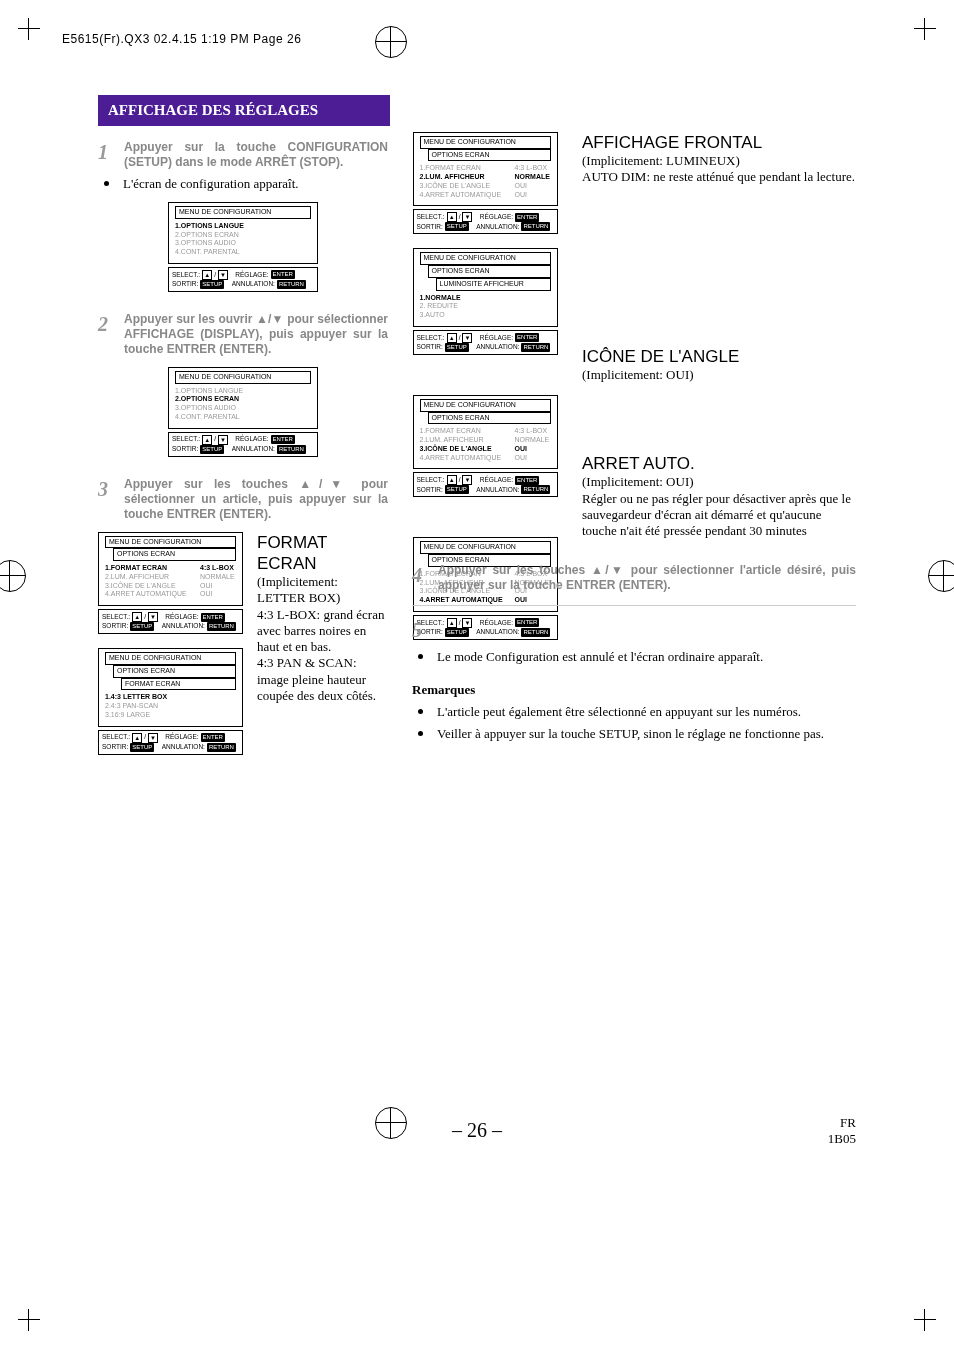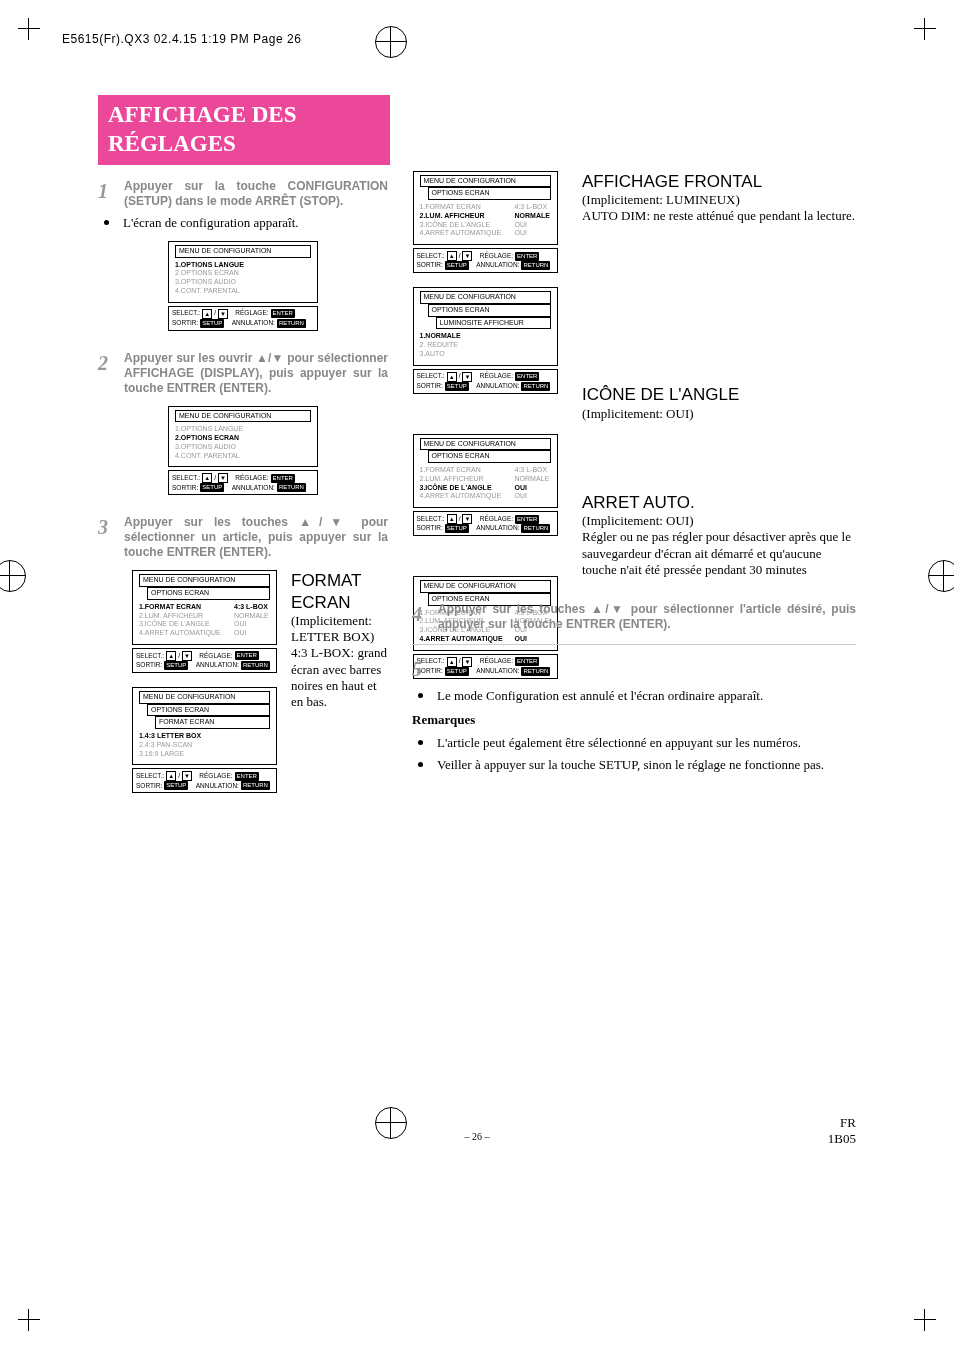--- a/index.html
+++ b/index.html
@@ -24,21 +24,21 @@
   .side-target::before { content:""; position:absolute; left:0; top:14px; width:30px; height:1px; background:#000;}
   .side-target::after  { content:""; position:absolute; top:0; left:14px; width:1px; height:30px; background:#000;}
   .top-target { position:absolute; width:30px; height:30px; border:1px solid #000; border-radius:50%; left: 375px; top:26px;}
   .top-target::before { content:""; position:absolute; left:0; top:14px; width:30px; height:1px; background:#000;}
   .top-target::after  { content:""; position:absolute; top:0; left:14px; width:1px; height:30px; background:#000;}
   .bot-target { position:absolute; width:30px; height:30px; border:1px solid #000; border-radius:50%; left: 375px; bottom:210px;}
   .bot-target::before { content:""; position:absolute; left:0; top:14px; width:30px; height:1px; background:#000;}
   .bot-target::after  { content:""; position:absolute; top:0; left:14px; width:1px; height:30px; background:#000;}
   .slug { position:absolute; top:32px; left:62px; font-family: Helvetica, Arial, sans-serif; font-size:12px; letter-spacing:0.5px;}
   .page { position:absolute; left:98px; right:98px; top:95px; bottom:270px; }
-  .title-bar { background:#ec4899; color:#fff; font-family:"Times New Roman",serif; font-size:23px; font-weight:bold; padding:6px 10px; width: 272px; }
+  .title-bar { background:#4c1d95; color:#fff; font-family:"Times New Roman",serif; font-size:15px; font-weight:bold; padding:6px 10px; width: 272px; }
   .cols { display:flex; gap:22px; margin-top:6px; }
   .col-left { width: 290px; }
   .col-mid  { width: 150px; }
   .col-right{ flex:1; }
   .step-row { display:flex; gap:10px; margin-top:8px; }
   .step-num { font-family:"Times New Roman",serif; font-style:italic; font-weight:bold; font-size:20px; color:#999; width:16px; flex-shrink:0; }
   .step-text { font-family: Helvetica, Arial, sans-serif; font-weight:bold; color:#888; font-size:12px; text-align:justify; }
   .bullet-row { display:flex; gap:14px; margin-top:6px; margin-left:6px;}
   .bullet-dot { width:5px; height:5px; background:#000; border-radius:50%; margin-top:5px; flex-shrink:0;}
   .menu-wrap { margin: 10px auto; }
@@ -50,22 +50,22 @@
   .menu-line { display:flex; justify-content:space-between; white-space:nowrap; }
   .menu-line .l { flex:0 0 auto; }
   .menu-line .r { flex:0 0 auto; text-align:left; width:36px;}
   .menu-footer { border:1px solid #000; font-family: Helvetica, Arial, sans-serif; font-size:6.5px; padding:2px 3px; margin-top:3px; }
   .menu-footer .row { display:flex; align-items:center; gap:2px;}
   .pill { display:inline-block; background:#000; color:#fff; padding:0 2px; font-size:6px; line-height:9px; border-radius:1px;}
   .key  { display:inline-block; border:1px solid #000; padding:0 1px; font-size:6px; line-height:8px;}
   .side-title { font-family: Helvetica, Arial, sans-serif; font-size:17px; }
   .side-sub { font-family:"Times New Roman",serif; font-size:13px; }
   .body-text { font-family:"Times New Roman",serif; font-size:13px; }
-  .remarq { font-weight:bold; margin-top:8px; }
-  .pagenum { position:absolute; left:0; right:0; bottom:-64px; text-align:center; font-family:"Times New Roman",serif; font-size:10px;}
+  .remarq { font-weight:bold; margin-top:16px; }
+  .pagenum { position:absolute; left:0; right:0; bottom:-64px; text-align:center; font-family:"Times New Roman",serif; font-size:20px;}
   .fr { position:absolute; right:0; bottom:-68px; text-align:right; font-family:"Times New Roman",serif; font-size:13px;}
   .col-block { margin-bottom:10px; }
   .just { text-align: justify; }
 </style>
 </head>
 <body>
 
 <div class="crop-corner crop-tl"></div>
 <div class="crop-corner crop-tr"></div>
 <div class="crop-corner crop-bl"></div>
@@ -129,21 +129,21 @@
     <div class="row">SELECT.: <span class="key">▲</span>/<span class="key">▼</span>&nbsp;&nbsp;&nbsp;RÉGLAGE: <span class="pill">ENTER</span></div>
     <div class="row">SORTIR: <span class="pill">SETUP</span>&nbsp;&nbsp;&nbsp;ANNULATION: <span class="pill">RETURN</span></div>
   </div>
         </div>
 
       <div class="step-row" style="margin-top:20px;">
         <div class="step-num">3</div>
         <div class="step-text just">Appuyer sur les touches ▲/▼ pour sélectionner un article, puis appuyer sur la touche ENTRER (ENTER).</div>
       </div>
 
-      <div style="display:flex; gap:14px; margin-top:10px;margin-left:34px;">
+      <div style="display:flex; gap:14px; margin-top:10px;">
         <div style="width:145px;">
           <div class="menu-wrap" style="width:145px; margin:0;">
               <div class="menu-outer">
     <div class="menu-title-box">MENU DE CONFIGURATION</div>
     <div class="menu-sub-box">OPTIONS ECRAN</div>
     <div class="menu-body">
                   <div class="menu-line" style="font-weight:bold;color:#000">
                     <span class="l">1.FORMAT ECRAN</span>
                     <span class="r">4:3 L-BOX</span>
                   </div>
@@ -180,20 +180,21 @@
               <div class="menu-footer">
     <div class="row">SELECT.: <span class="key">▲</span>/<span class="key">▼</span>&nbsp;&nbsp;&nbsp;RÉGLAGE: <span class="pill">ENTER</span></div>
     <div class="row">SORTIR: <span class="pill">SETUP</span>&nbsp;&nbsp;&nbsp;ANNULATION: <span class="pill">RETURN</span></div>
   </div>
             </div>
         </div>
         <div style="flex:1;" class="body-text">
           <div class="side-title">FORMAT ECRAN</div>
           <div class="side-sub">(Implicitement: LETTER BOX)</div>
           <div>4:3 L-BOX: grand écran avec barres noires en haut et en bas.</div>
+          <div>4:3 PAN &amp; SCAN: image pleine hauteur coupée des deux côtés.</div>
         </div>
       </div>
 
     </div>
 
     <div class="col-mid">
       <div class="menu-wrap" style="width:145px; margin-top:0;">
           <div class="menu-outer">
     <div class="menu-title-box">MENU DE CONFIGURATION</div>
     <div class="menu-sub-box">OPTIONS ECRAN</div>

